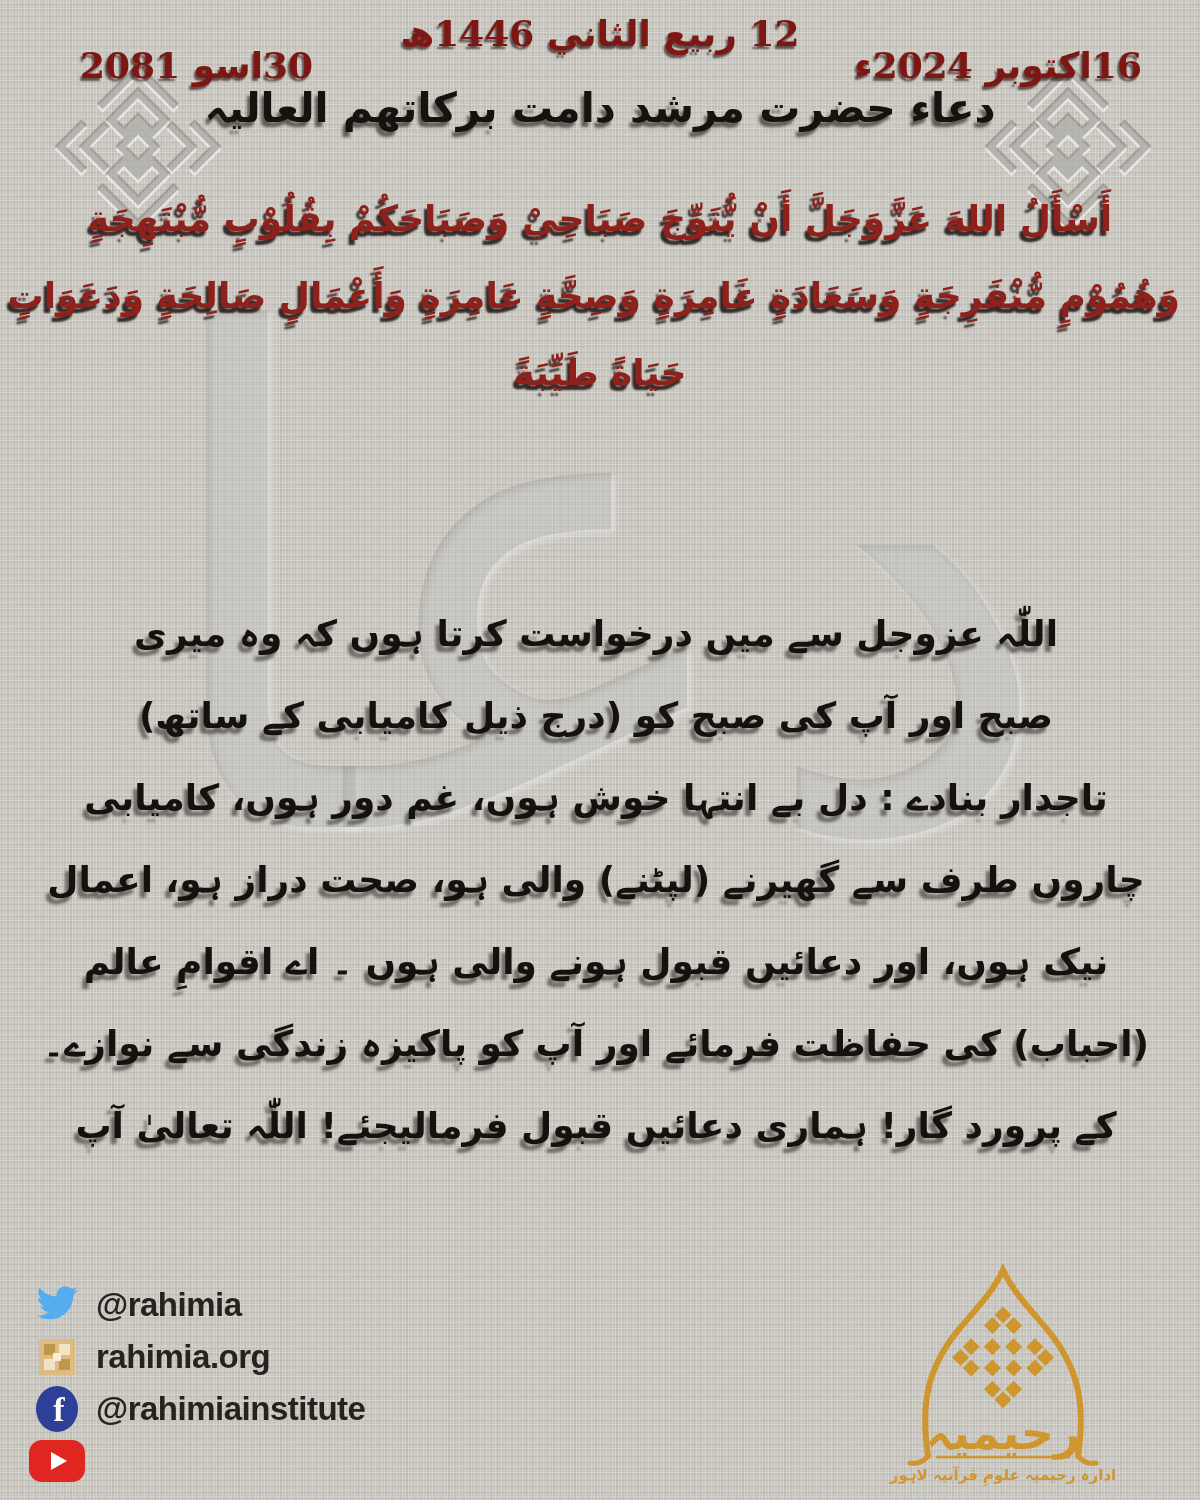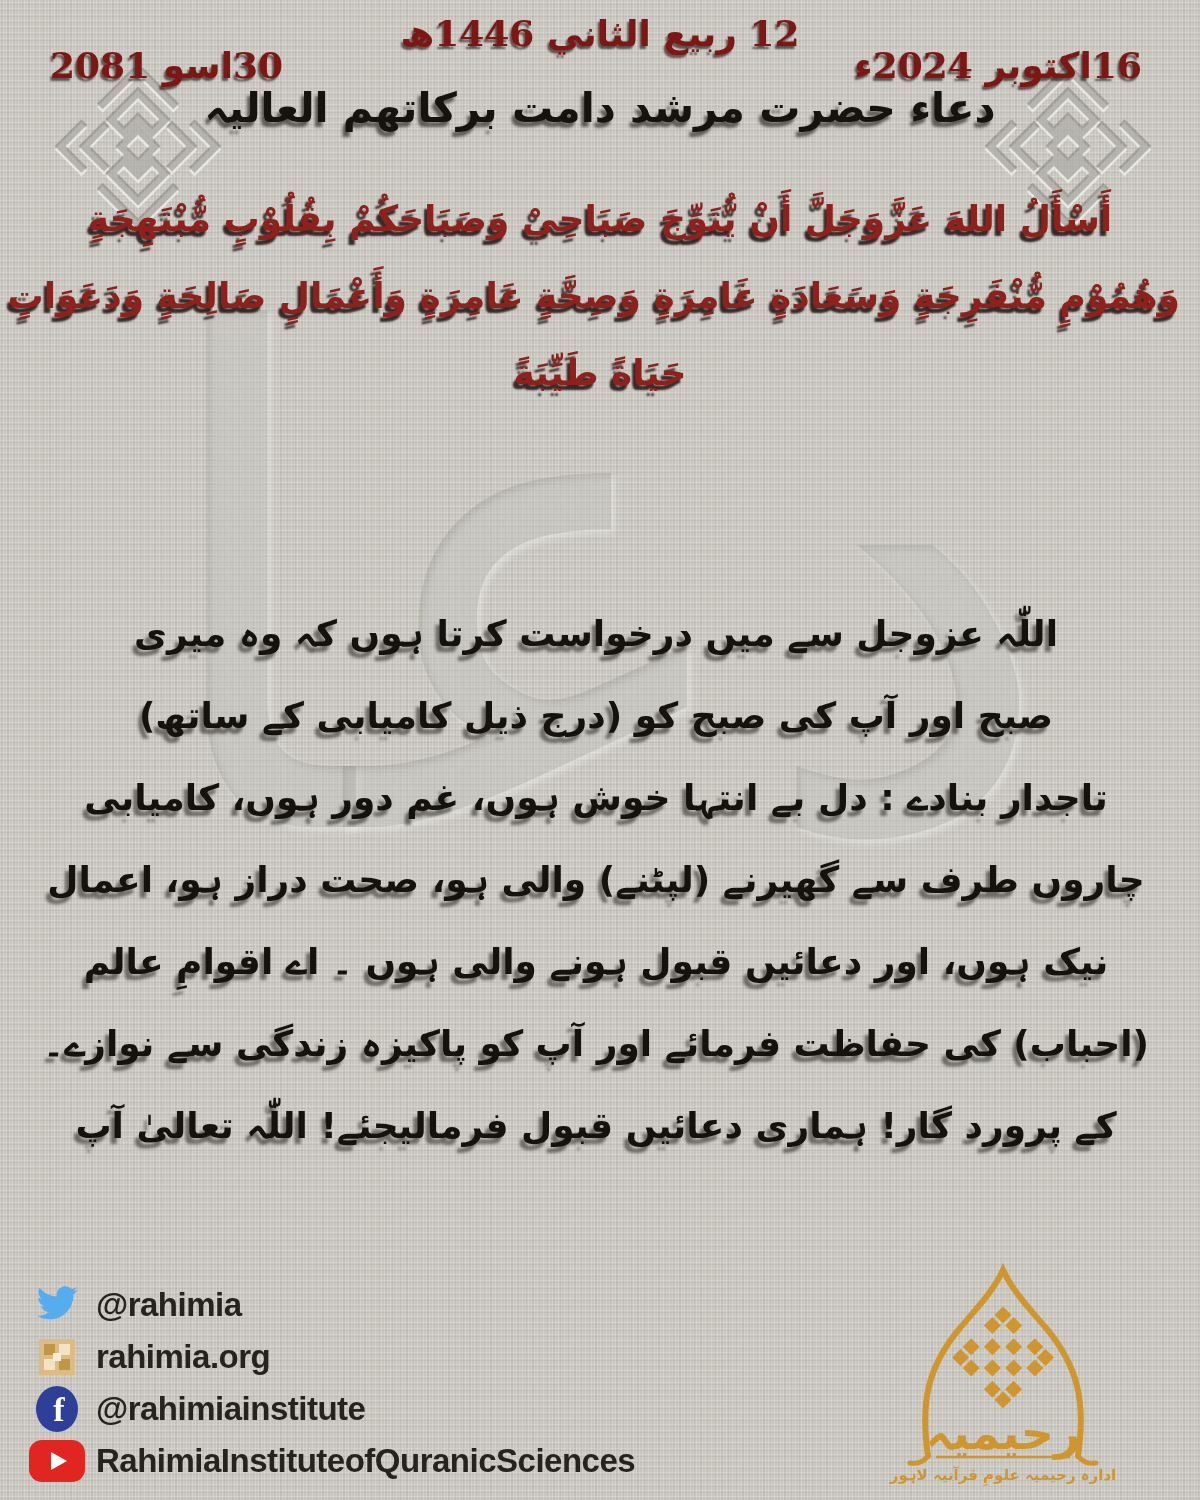--- a/index.html
+++ b/index.html
@@ -22,21 +22,21 @@
     z-index:1;font-size:680px;line-height:1.3;font-weight:normal;
     color:rgba(96,94,86,.17);direction:rtl;white-space:nowrap;
     text-shadow:4px 4px 6px rgba(255,255,255,.35);
   }
   .date{
     position:absolute;z-index:2;direction:rtl;white-space:nowrap;
     font-family:"DejaVu Serif","DejaVu Sans",serif;font-weight:bold;
     font-size:36px;color:#7d1714;text-shadow:-2px 3px 2px rgba(25,5,5,.6);
   }
   .date-center{top:12px;left:0;right:0;text-align:center;}
-  .date-left{top:44px;left:50px;}
+  .date-left{top:44px;left:80px;}
   .date-right{top:44px;right:58px;}
   .main-title{
     position:absolute;top:84px;left:0;right:0;z-index:2;text-align:center;direction:rtl;
     font-size:41px;font-weight:bold;color:#16130f;
     text-shadow:-3px 5px 3px rgba(75,73,66,.85);white-space:nowrap;
   }
   .arabic-block{position:absolute;top:182px;left:20px;right:20px;z-index:2;text-align:center;direction:rtl;}
   .ar-line{
     height:77px;line-height:74px;font-size:36px;font-weight:bold;color:#8e211b;
     text-shadow:-3px 5px 2px rgba(15,3,2,.8);white-space:nowrap;
@@ -149,21 +149,20 @@
       <span class="social-label">@rahimiainstitute</span>
     </div>
 
     <div class="social-row">
       <span class="icon-wrap">
         <svg width="58" height="44" viewBox="0 0 58 44">
           <rect x="1" y="1" width="56" height="42" rx="13" fill="#e12521"></rect>
           <polygon points="23,13 23,31 39,22" fill="#ffffff"></polygon>
         </svg>
       </span>
-      <span class="social-label">RahimiaInstituteofQuranicSciences</span>
     </div>
 
   </div>
 
   <svg class="logo" width="310" height="240" viewBox="0 0 310 240">
     <g>
       <path d="M78,204 C70,150 78,114 110,76 C128,55 144,38 153,18 C162,38 178,55 196,76 C228,114 236,150 228,204" fill="none" stroke="#cf9630" stroke-width="6" stroke-linecap="round"></path>
       <path d="M78,204 q-7,9 -18,7 M228,204 q7,9 18,7" fill="none" stroke="#cf9630" stroke-width="5" stroke-linecap="round"></path>
     </g>
     <g transform="rotate(45 153 104)" fill="#cf9630">

